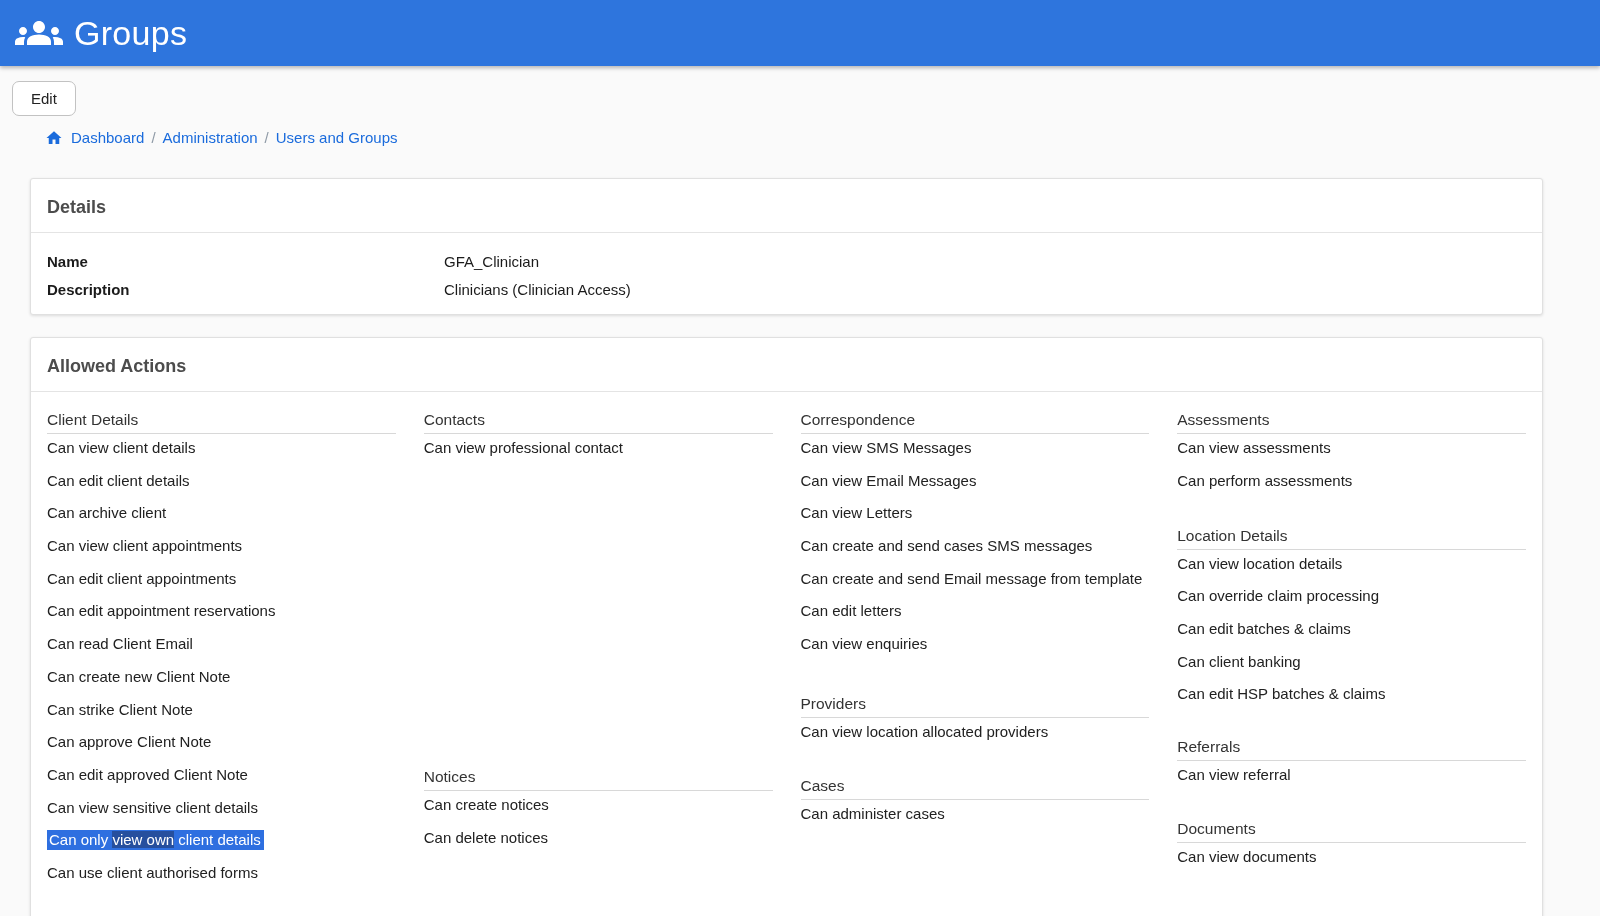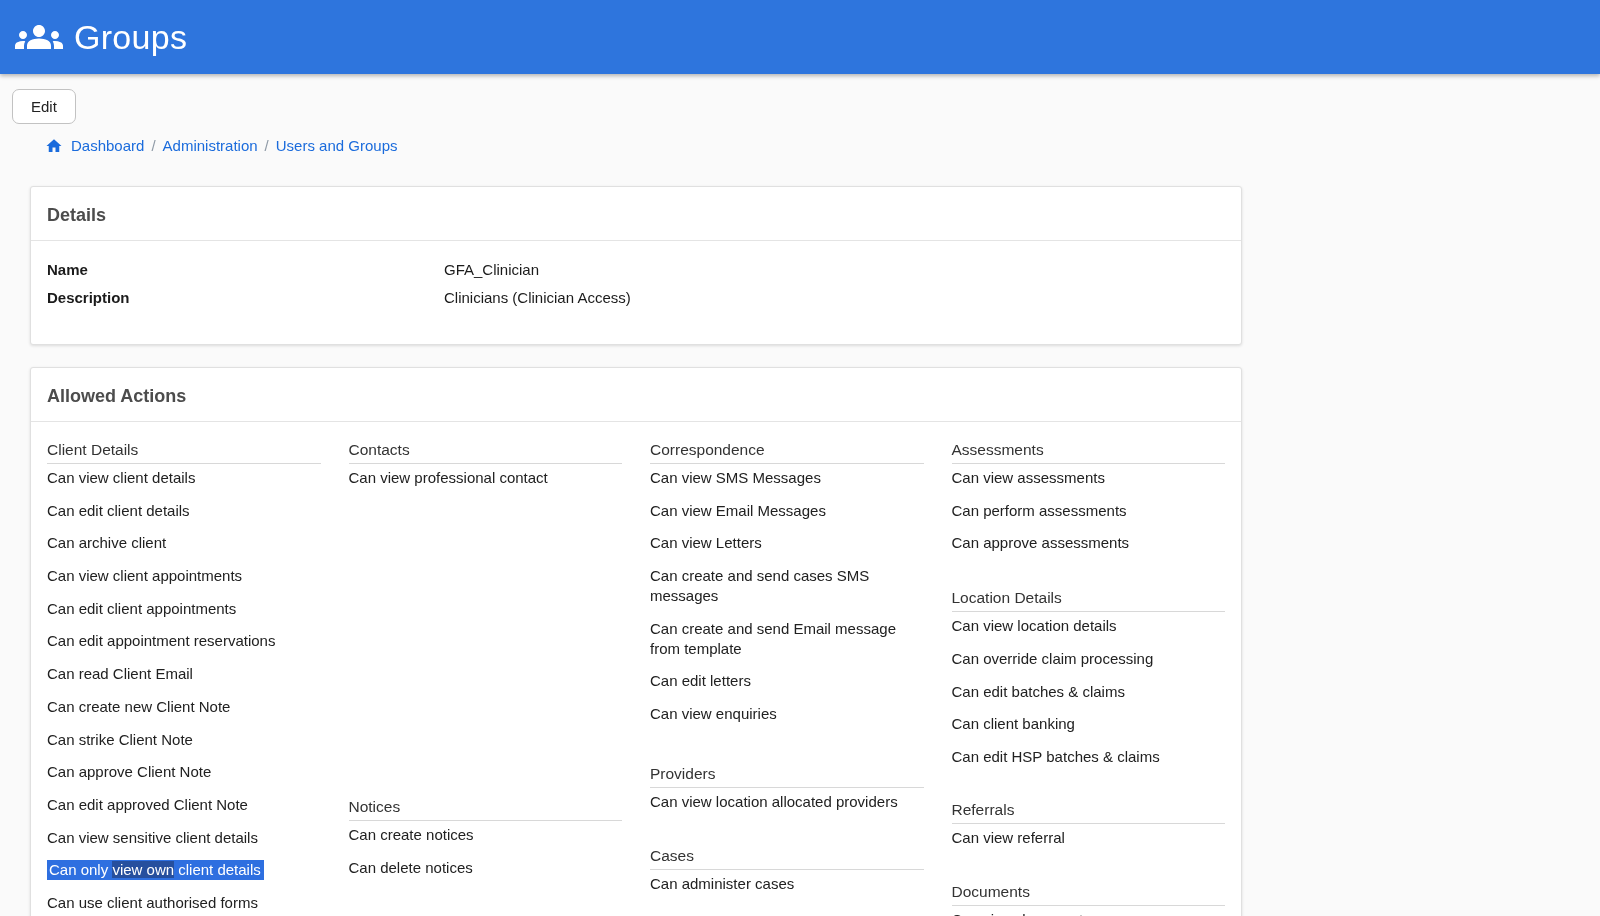--- a/index.html
+++ b/index.html
@@ -5,21 +5,21 @@
   * { box-sizing: border-box; }
   html,body { margin:0; padding:0; }
   body {
     width:1600px; height:916px; overflow:hidden;
     background:#fafafa;
     font-family:"Liberation Sans", sans-serif;
     color:#202020;
   }
   
   .topbar {
-    height:74px; background:#2e75dd;
+    height:66px; background:#2e75dd;
     display:flex; align-items:center; padding:0 14px;
     box-shadow:0 2px 4px rgba(0,0,0,.28);
     position:relative; z-index:2;
   }
   .topbar .app-icon { width:50px; height:50px; display:flex; align-items:center; justify-content:center; }
   .topbar .app-icon svg { width:48px; height:48px; fill:#ffffff; }
   .topbar-title { color:#ffffff; font-size:34px; font-weight:400; margin-left:10px; letter-spacing:.3px; }
 
   
   .edit-btn {
@@ -32,31 +32,31 @@
     margin:12px 0 0 45px; display:flex; align-items:center; font-size:15px; line-height:20px;
   }
   .breadcrumb .home-ico { width:18px; height:18px; margin-right:8px; }
   .breadcrumb .home-ico svg { width:18px; height:18px; fill:#1a6bdc; }
   .crumb { color:#1a6bdc; text-decoration:none; }
   .crumb-sep { color:#8f9aa6; padding:0 7px; }
 
   
   .card {
     background:#ffffff; border:1px solid #e0e0e0; border-radius:3px;
-    margin-left:30px; width:1212px;
+    margin-left:30px; width:1513px;
     box-shadow:0 1px 3px rgba(0,0,0,.12);
   }
   .card-details { margin-top:30px; }
   .card-actions { margin-top:22px; }
   .card-title {
     font-size:18px; font-weight:bold; color:#4c4c4c;
     padding:17px 16px 14px; line-height:22px;
     border-bottom:1px solid #e4e4e4;
   }
-  .fields { padding:19px 16px 36px; }
+  .fields { padding:19px 16px 14px; }
   .field-row { display:flex; font-size:15px; line-height:20px; margin-bottom:8px; }
   .field-row:last-child { margin-bottom:0; }
   .field-label { width:397px; font-weight:bold; color:#1b1b1b; }
   .field-value { color:#1b1b1b; }
 
   
   .aa-grid {
     display:grid; grid-template-columns:repeat(4, 1fr); column-gap:28px;
     padding:18px 16px 80px;
   }
@@ -192,21 +192,20 @@
           </div>
       </div>
     </div>
 
     <div class="aa-col">
       <div class="aa-section">
         <h3>Assessments</h3>
         <div class="aa-items">
             <div class="aa-item">Can view assessments</div>
             <div class="aa-item">Can perform assessments</div>
-            <div class="aa-item">Can approve assessments</div>
           </div>
       </div>
       <div class="aa-section sec-location">
         <h3>Location Details</h3>
         <div class="aa-items">
             <div class="aa-item">Can view location details</div>
             <div class="aa-item">Can override claim processing</div>
             <div class="aa-item">Can edit batches &amp; claims</div>
             <div class="aa-item">Can client banking</div>
             <div class="aa-item">Can edit HSP batches &amp; claims</div>

